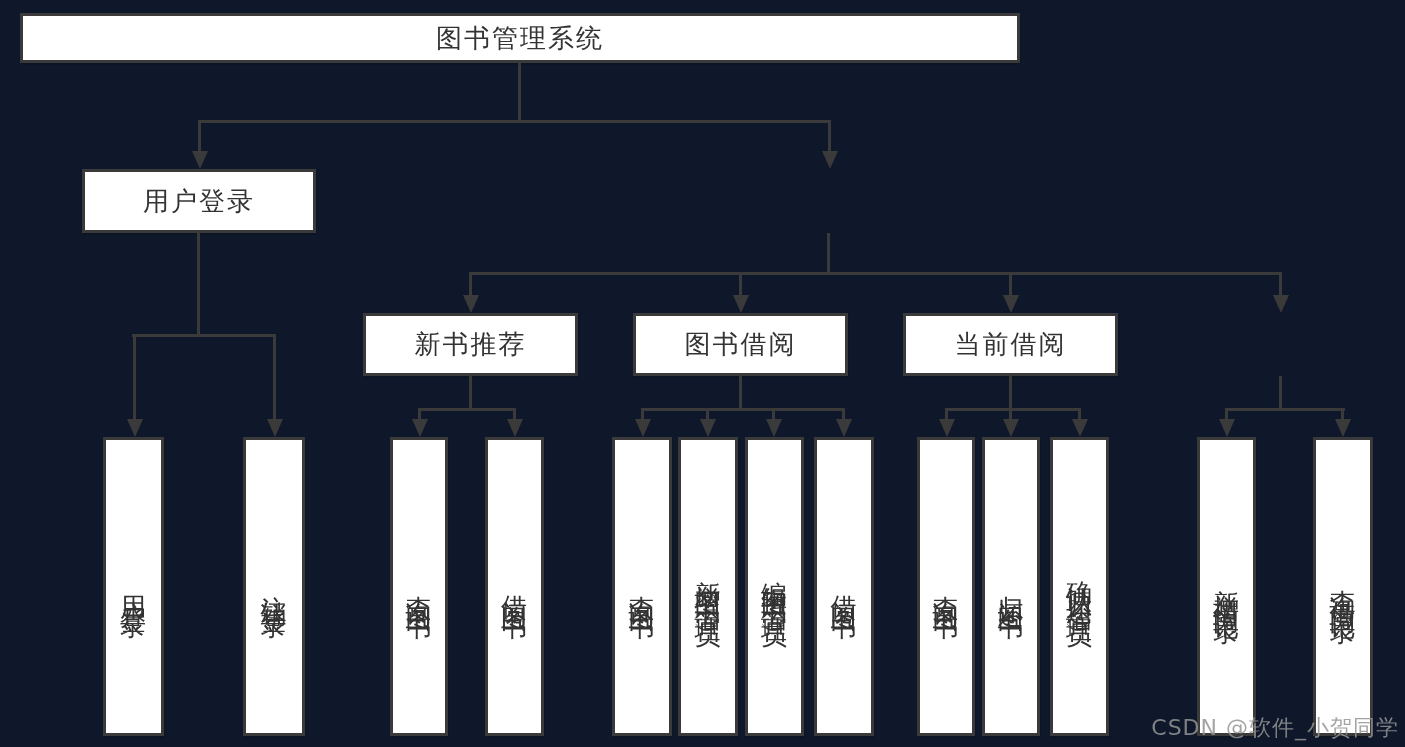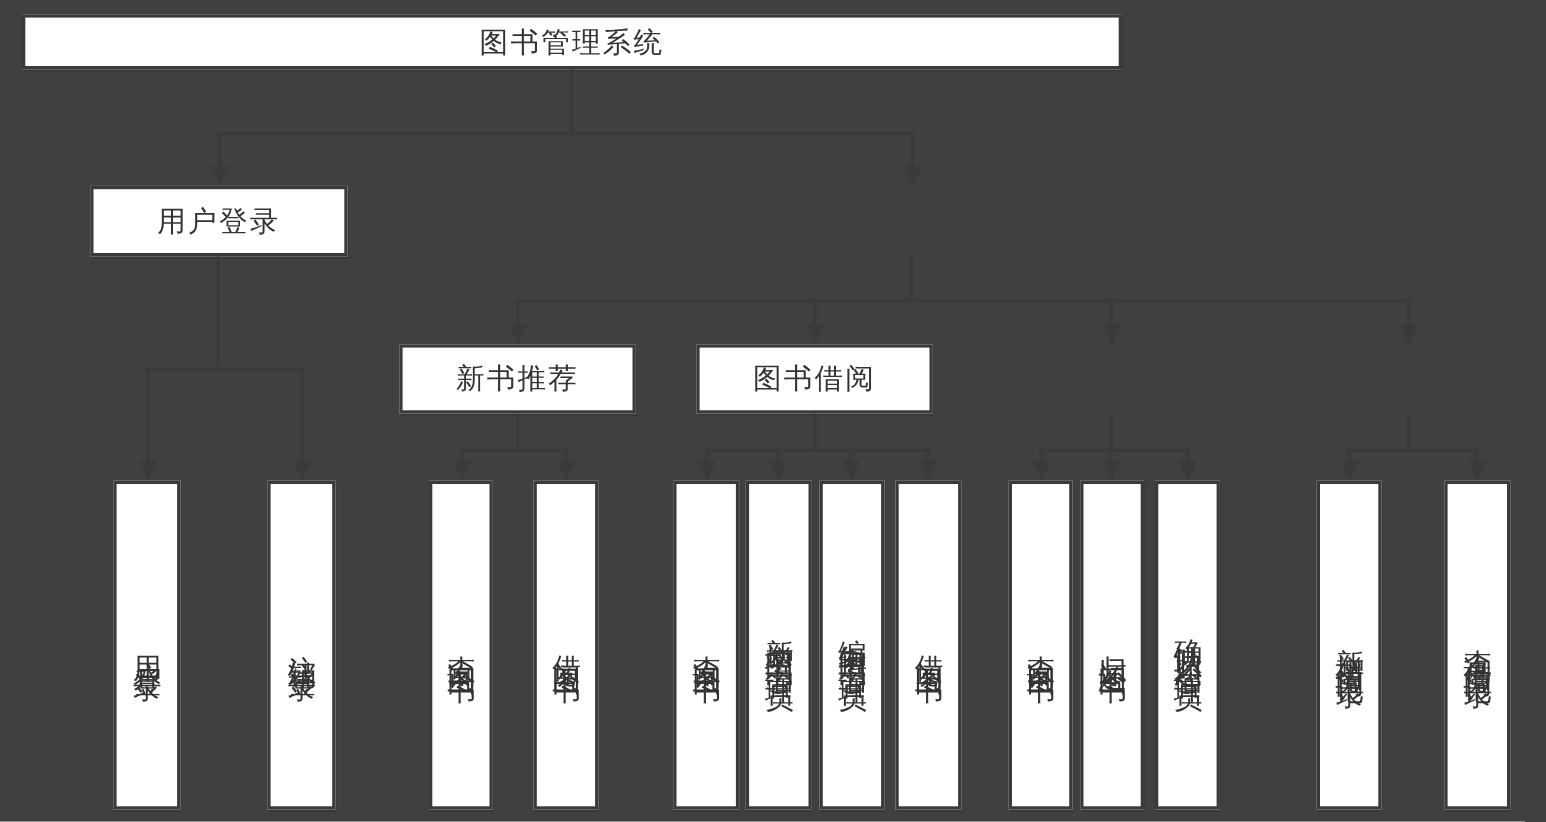--- a/index.html
+++ b/index.html
@@ -1,20 +1,20 @@
 <!DOCTYPE html>
 <html><head>
 <meta charset="utf-8">
 <style>
   html, body { margin: 0; padding: 0; background: #ffffff; }
   .stage {
     position: relative;
     width: 1405px;
     height: 747px;
-    background: #404040;
+    background: #0f172a;
     font-family: "DejaVu Sans", "Liberation Sans", sans-serif;
     overflow: hidden;
   }
   .hbox {
     position: absolute;
     box-sizing: border-box;
     background: #ffffff;
     border: 3px solid #3a3a3a;
     display: flex;
     align-items: center;
@@ -93,20 +93,21 @@
   <div class="ar" style="left:463px; top:295px;"></div>
   <div class="vl" style="left:739px; top:272px; height:25px;"></div>
   <div class="ar" style="left:733px; top:295px;"></div>
   <div class="vl" style="left:1009px; top:272px; height:25px;"></div>
   <div class="ar" style="left:1003px; top:295px;"></div>
   <div class="vl" style="left:1279px; top:272px; height:25px;"></div>
   <div class="ar" style="left:1273px; top:295px;"></div>
 
   <div class="hbox" style="left:363px; top:313px; width:215px; height:63px;">新书推荐</div>
   <div class="hbox" style="left:633px; top:313px; width:215px; height:63px;">图书借阅</div>
+  <div class="hbox" style="left:903px; top:313px; width:215px; height:63px;">当前借阅</div>
 
   <div class="vl" style="left:469px; top:376px; height:34px;"></div>
   <div class="hl" style="left:418px; top:408px; width:98px;"></div>
   <div class="vl" style="left:418px; top:408px; height:14px;"></div>
   <div class="ar" style="left:412px; top:419px;"></div>
   <div class="vl" style="left:513px; top:408px; height:14px;"></div>
   <div class="ar" style="left:507px; top:419px;"></div>
 
   <div class="vl" style="left:739px; top:376px; height:34px;"></div>
   <div class="hl" style="left:641px; top:408px; width:204px;"></div>
@@ -172,14 +173,15 @@
     <span class="vtext">确认归还（管理员）</span>
   </div>
 
   <div class="vbox" style="left:1197px; top:437px; width:59px; height:299px;">
     <span class="vtext">新增借阅记录</span>
   </div>
   <div class="vbox" style="left:1313px; top:437px; width:60px; height:299px;">
     <span class="vtext">查询借阅记录</span>
   </div>
 
+  <div class="watermark">CSDN @软件_小贺同学</div>
 
 </div>
 
 </body></html>

